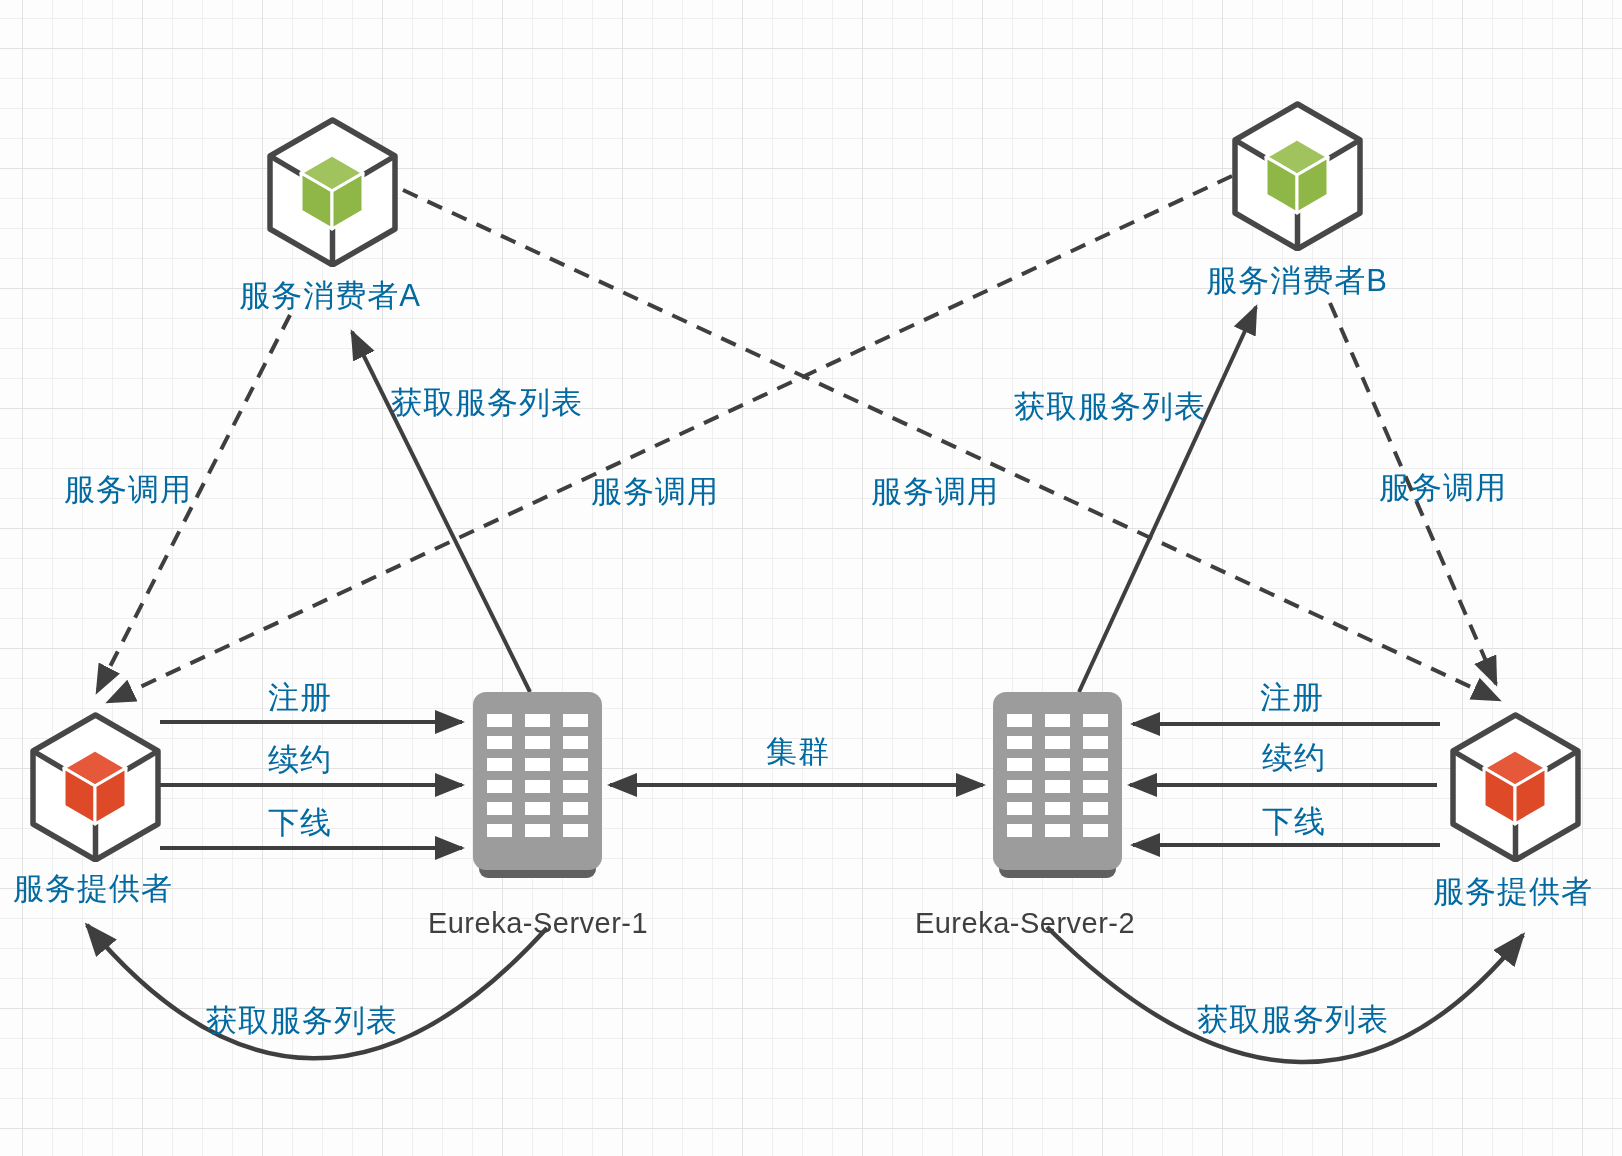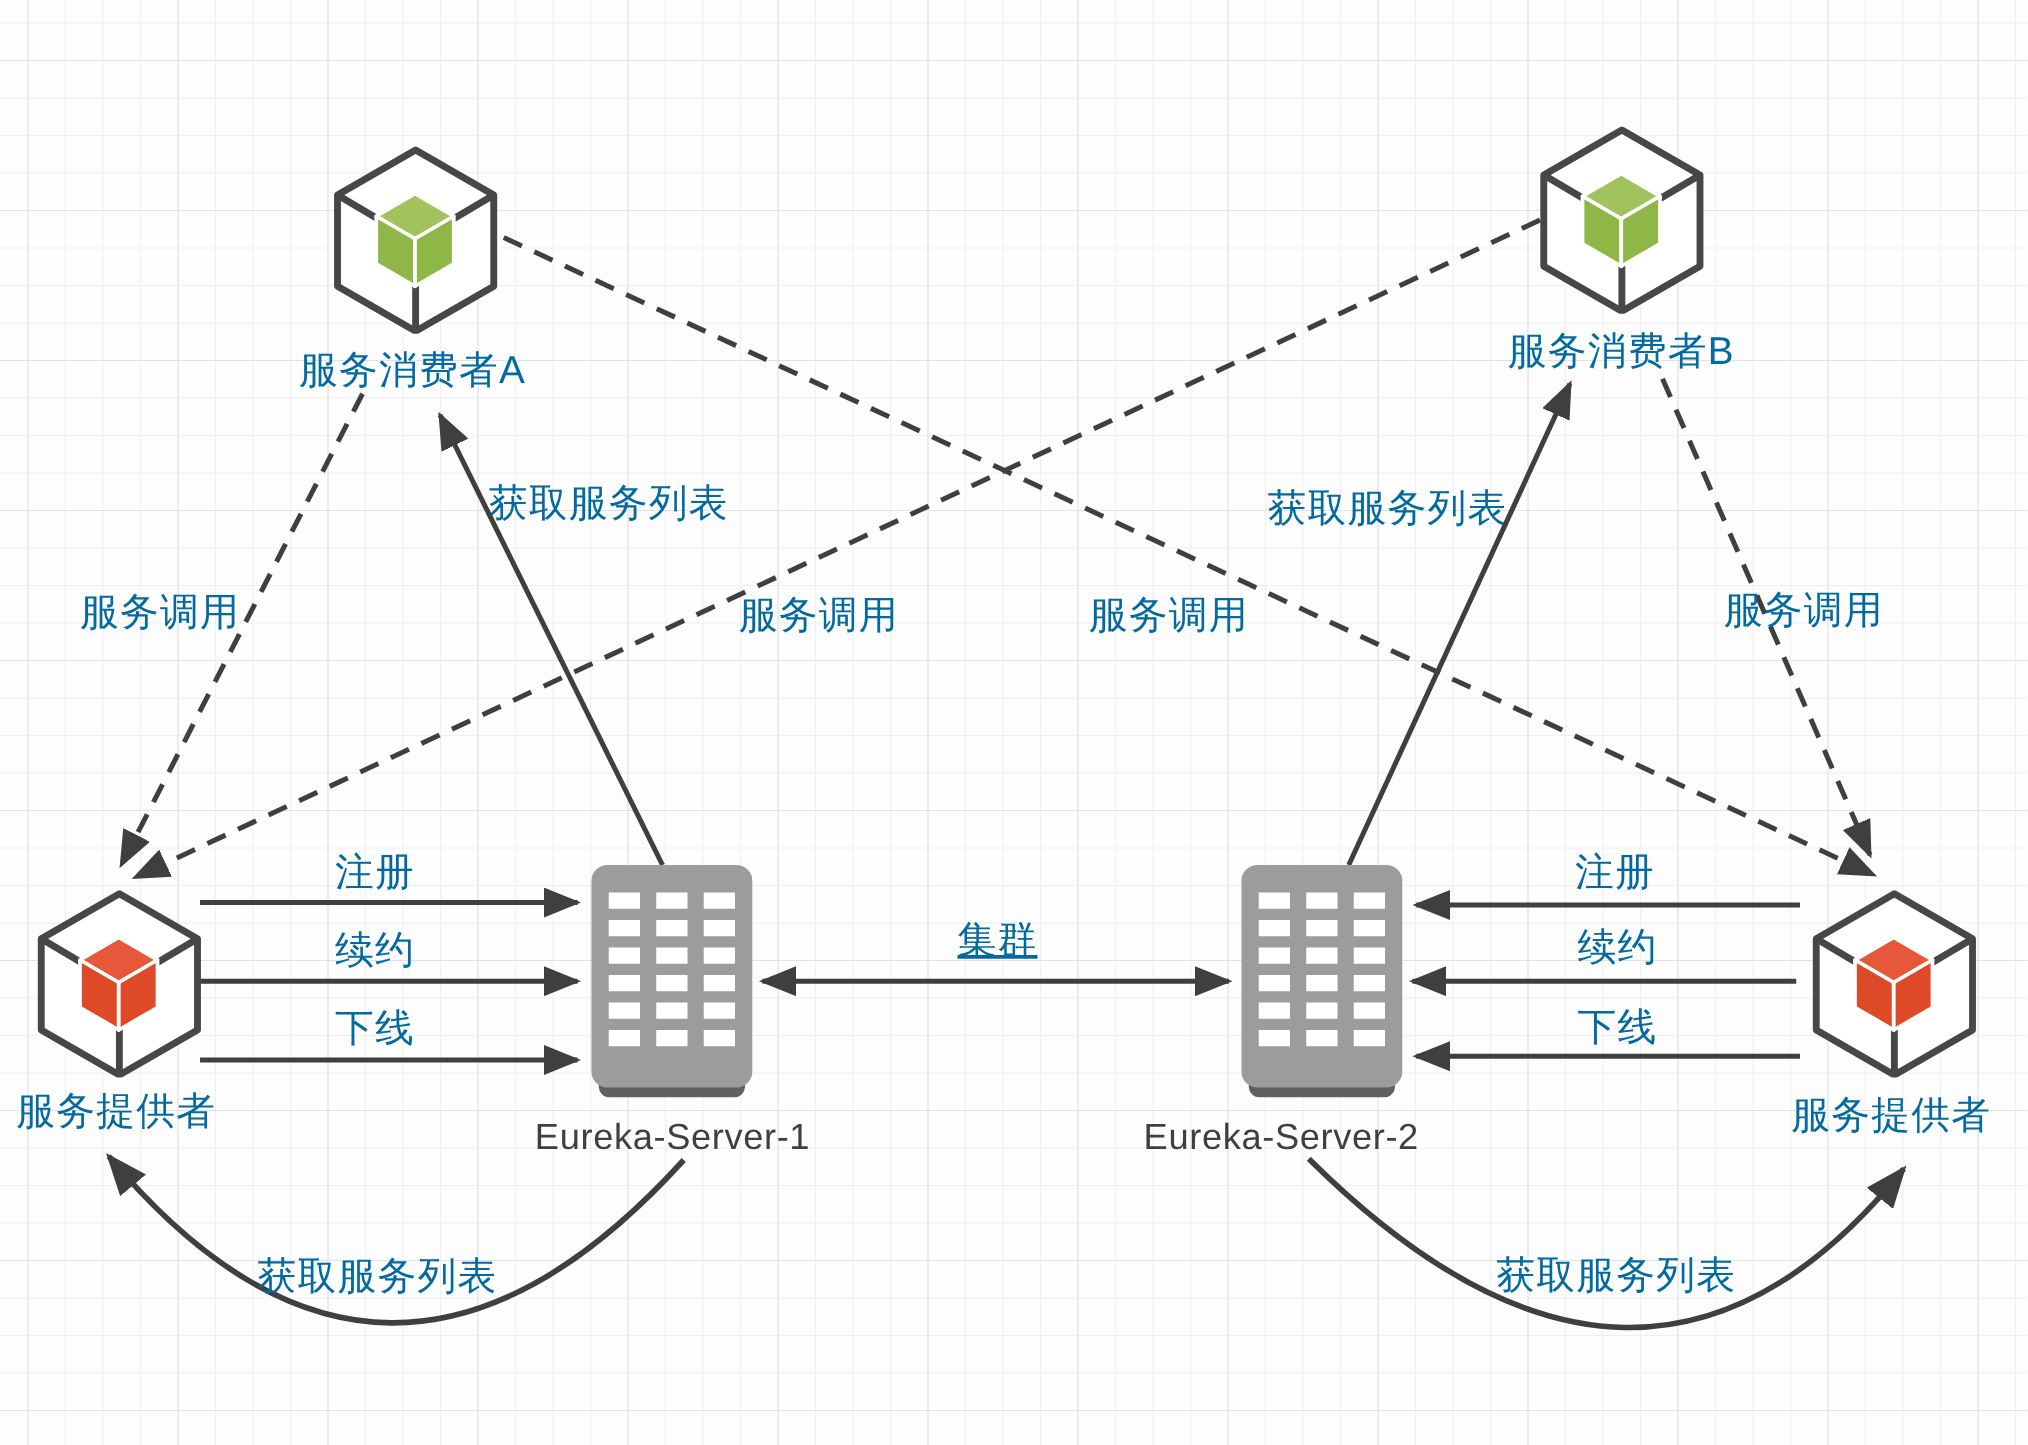--- a/index.html
+++ b/index.html
@@ -20,21 +20,21 @@
   #connectors{position:absolute;left:0;top:0;z-index:1;}
   .icon{position:absolute;z-index:2;}
   .lbl{
     position:absolute;z-index:3;
     transform:translate(-50%,-50%);
     white-space:nowrap;
     font-size:31px;
     color:#0369a1;
     letter-spacing:1px;
   }
-  .lbl.latin{font-size:29px;letter-spacing:0.5px;color:#3f3f3f;}
+  .lbl.latin{font-size:29px;letter-spacing:0.5px;color:#3f3f3f;margin-top:12px;}
 </style>
 </head>
 <body>
 
 <svg id="connectors" width="1622" height="1156" viewBox="0 0 1622 1156">
   <defs>
     <marker id="ah" viewBox="0 0 10 8" refX="9" refY="4" markerWidth="7.5" markerHeight="6" orient="auto">
       <polygon points="0,0 10,4 0,8" fill="#3f3f3f"></polygon>
     </marker>
     <marker id="ahr" viewBox="0 0 10 8" refX="9" refY="4" markerWidth="7.5" markerHeight="6" orient="auto-start-reverse">
@@ -175,21 +175,21 @@
 <div class="lbl latin" style="left:1025px;top:911px;">Eureka-Server-2</div>
 
 <div class="lbl" style="left:300px;top:698px;">注册</div>
 <div class="lbl" style="left:300px;top:760px;">续约</div>
 <div class="lbl" style="left:300px;top:823px;">下线</div>
 
 <div class="lbl" style="left:1292px;top:698px;">注册</div>
 <div class="lbl" style="left:1294px;top:758px;">续约</div>
 <div class="lbl" style="left:1294px;top:822px;">下线</div>
 
-<div class="lbl" style="left:798px;top:752px;text-decoration:underline;">集群</div>
+<div class="lbl" style="left:798px;top:752px;">集群</div>
 
 <div class="lbl" style="left:487px;top:403px;">获取服务列表</div>
 <div class="lbl" style="left:1110px;top:407px;">获取服务列表</div>
 
 <div class="lbl" style="left:128px;top:490px;">服务调用</div>
 <div class="lbl" style="left:655px;top:492px;">服务调用</div>
 <div class="lbl" style="left:935px;top:492px;">服务调用</div>
 <div class="lbl" style="left:1443px;top:488px;">服务调用</div>
 
 <div class="lbl" style="left:302px;top:1021px;">获取服务列表</div>

